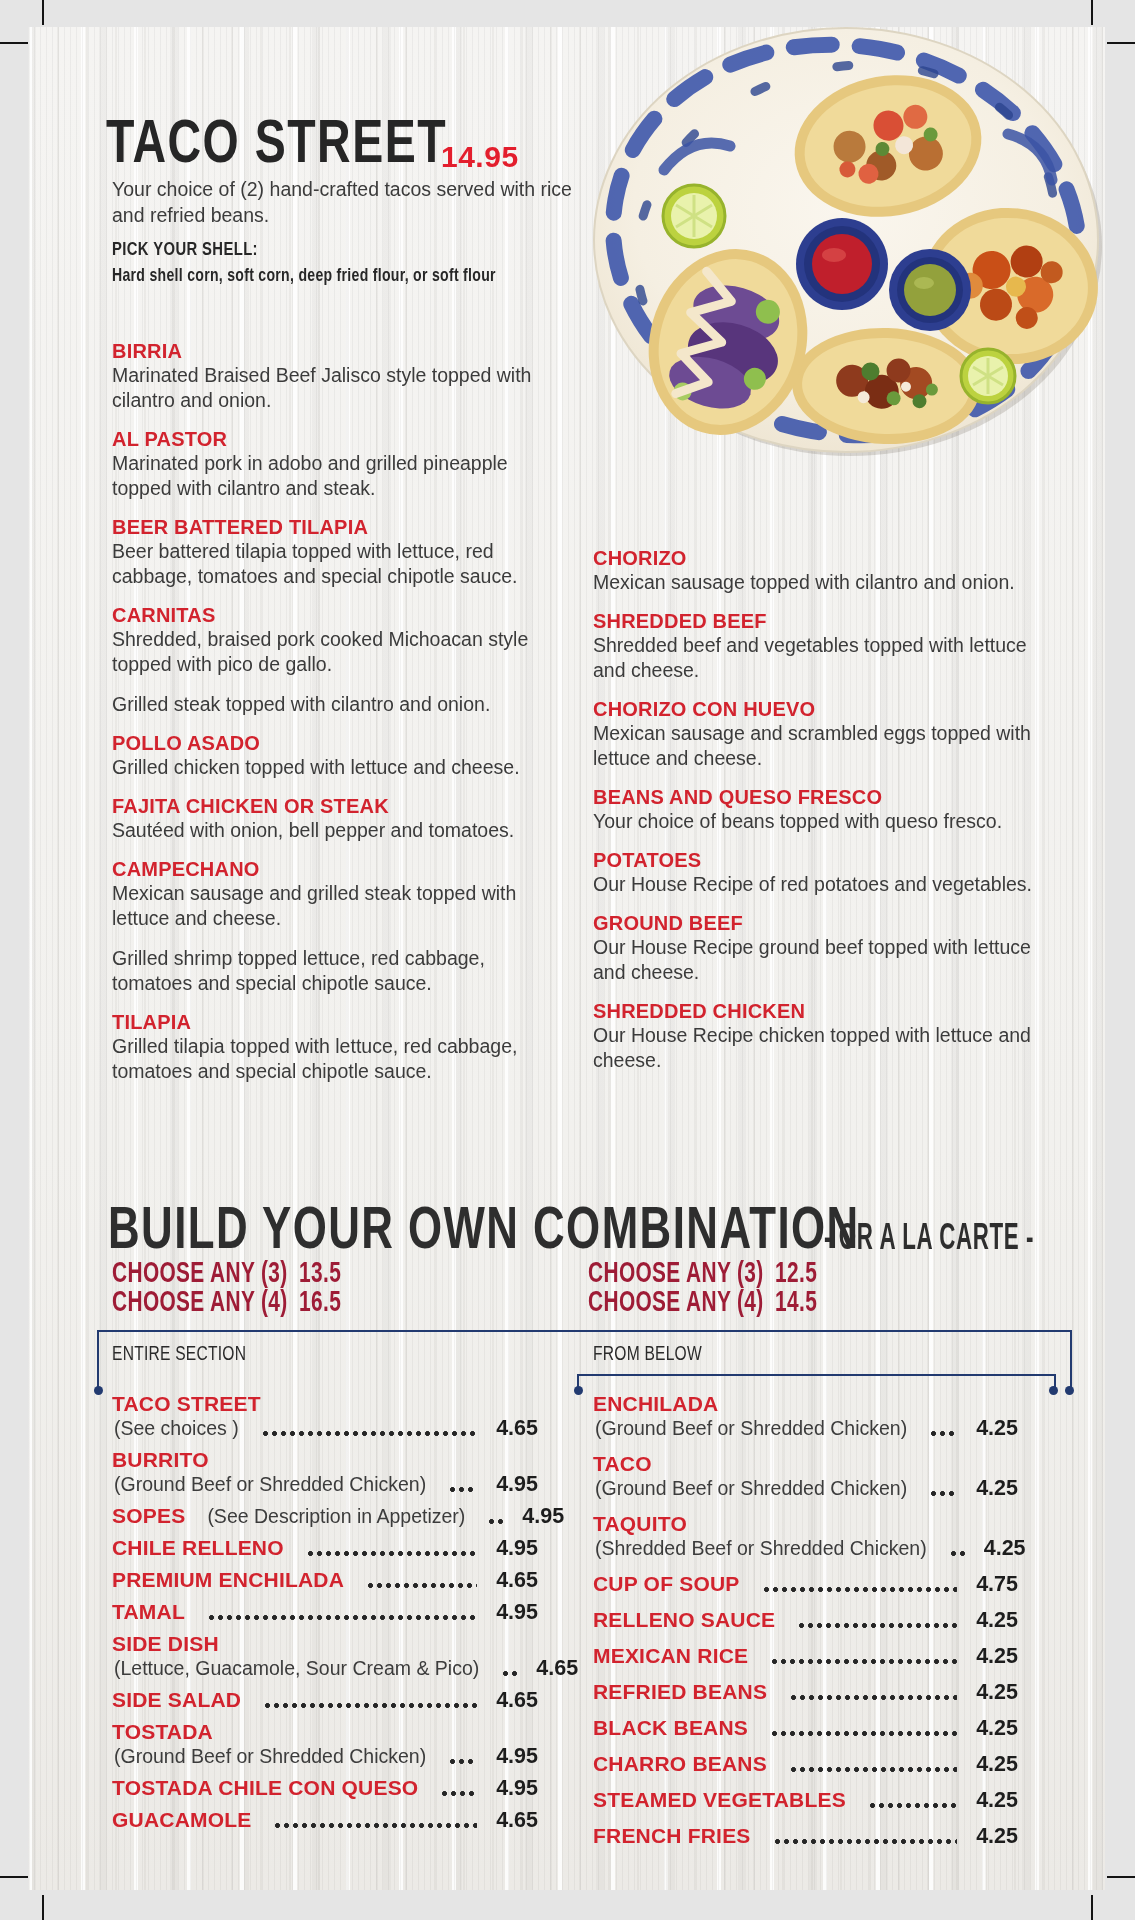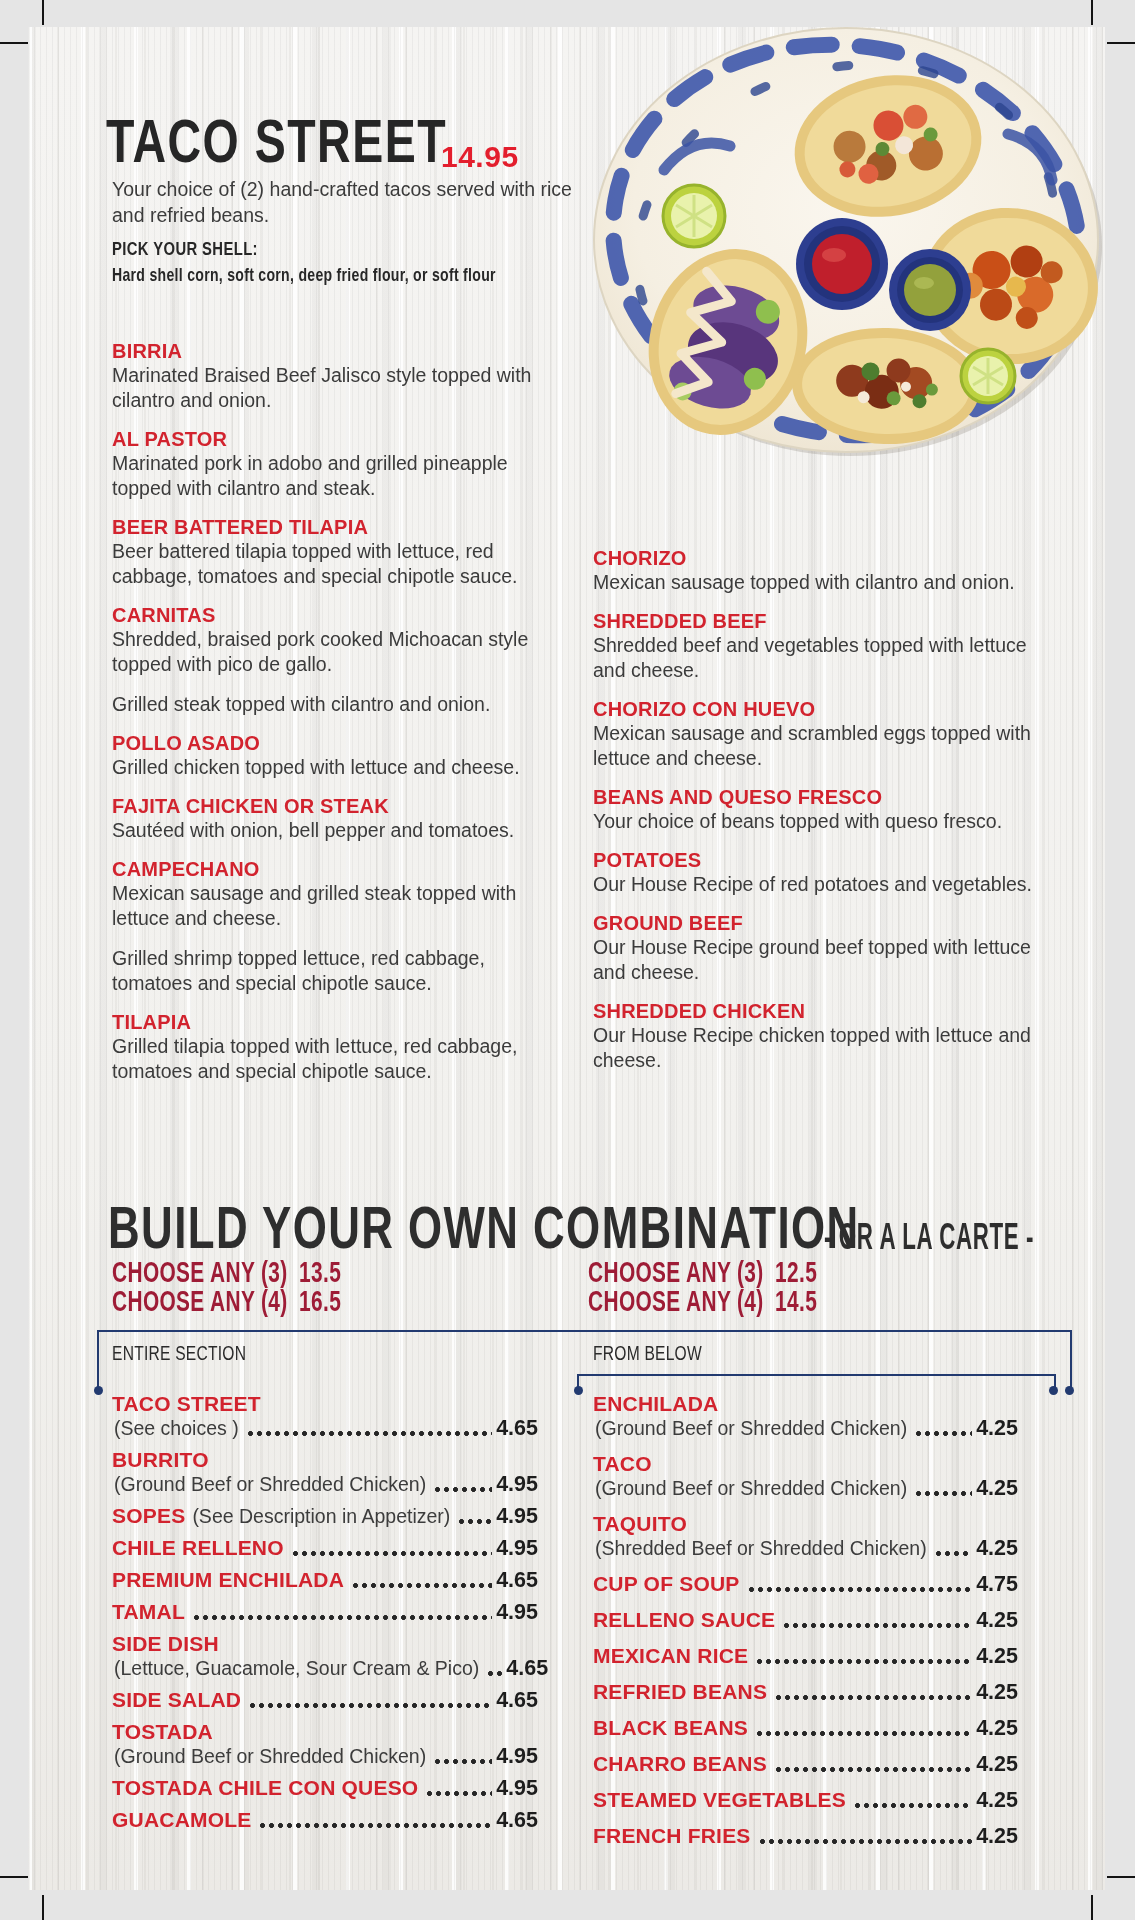--- a/index.html
+++ b/index.html
@@ -44,21 +44,21 @@
   .brk.outer{left:97px;top:1330px;width:971px;height:56px;}
   .brk.inner{left:577px;top:1374px;width:475px;height:12px;}
   .bdot{position:absolute;width:9px;height:9px;border-radius:50%;background:#223a70;}
   .blabel{position:absolute;top:1342px;font-size:20px;color:#2b2b2b;transform:scaleX(.78);transform-origin:0 0;white-space:nowrap;letter-spacing:.3px;}
   
   .carte{position:absolute;top:1392px;}
   .carte.cleft{left:112px;width:426px;}
   .carte.cright{left:593px;width:425px;}
   .citem{margin-bottom:8px;}
   .carte.cright .citem{margin-bottom:12px;}
-  .crow{display:flex;align-items:flex-end;}
+  .crow{display:flex;align-items:flex-end;gap:15px;}
   .cname{font-size:21px;line-height:24px;font-weight:700;color:#d2232e;letter-spacing:.2px;white-space:nowrap;}
   .cnote{font-size:19.5px;line-height:23px;color:#3c3c3c;white-space:nowrap;margin-left:2px;}
   .crow .cname + .cnote{margin-left:7px;}
   .lead{flex:1 1 auto;height:5px;margin:0 4px 4px 9px;
     background:radial-gradient(circle at 2.5px 2.5px,#262626 2.2px,rgba(0,0,0,0) 2.6px) left bottom repeat-x;
     background-size:9px 5px;min-width:14px;}
   .cprice{font-size:21.5px;line-height:24px;font-weight:700;color:#1d1d1d;white-space:nowrap;}
   .plate-svg{position:absolute;left:590px;top:24px;}
 </style>
 </head>

